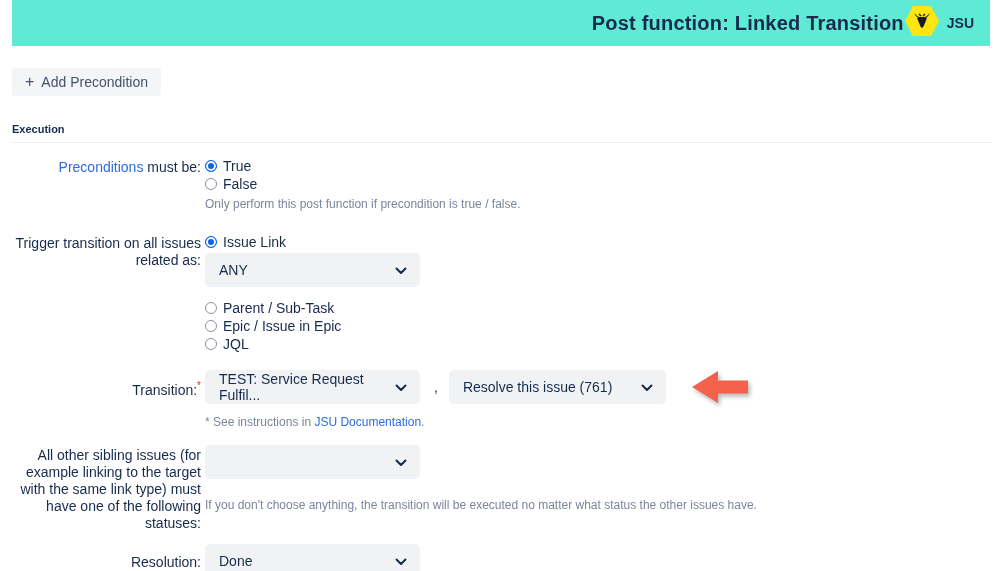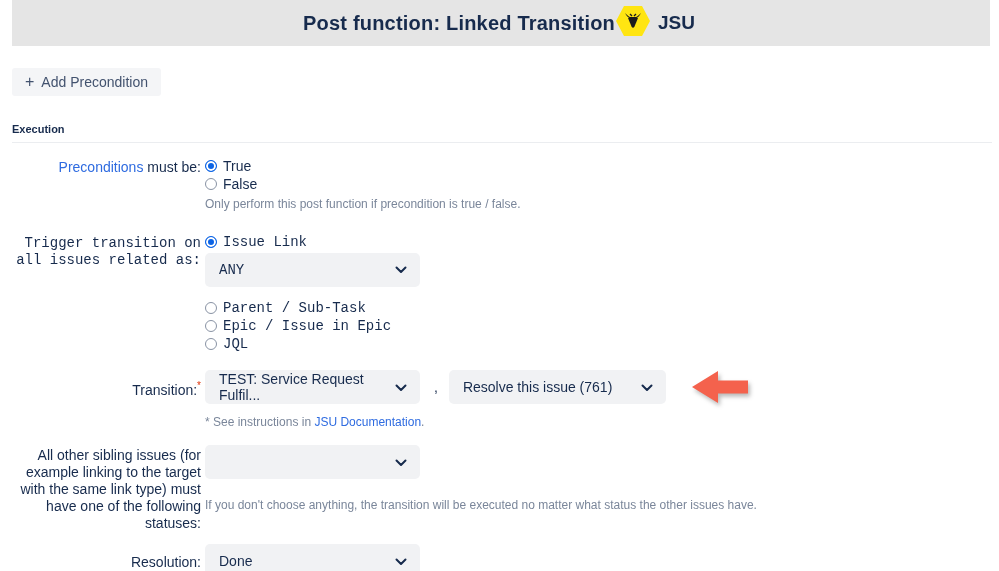--- a/index.html
+++ b/index.html
@@ -5,27 +5,27 @@
   * { box-sizing: border-box; }
   html, body { margin: 0; padding: 0; }
   body {
     width: 999px; height: 571px; overflow: hidden;
     background: #ffffff;
     font-family: "Liberation Sans", sans-serif;
     color: #172b4d;
   }
   .header {
     margin: 0 9px 0 12px; height: 46px;
-    background: #e5e5e5;
-    display: flex; align-items: center; justify-content: center;
+    background: #5eead4;
+    display: flex; align-items: center; justify-content: flex-end;
     padding: 0 16px 0 12px;
   }
   .page-title { font-size: 20px; font-weight: bold; color: #172b4d; letter-spacing: .2px; }
   .logo { display: flex; align-items: center; gap: 7px; }
-  .logo-text { font-size: 19px; font-weight: bold; color: #172b4d; }
+  .logo-text { font-size: 14px; font-weight: bold; color: #172b4d; }
 
   .add-btn {
     margin: 22px 0 0 12px; height: 28px;
     background: #f4f5f7; border: none; border-radius: 3px;
     padding: 0 13px; font-family: inherit;
     font-size: 14px; color: #42526e;
     display: inline-flex; align-items: center; gap: 7px;
     cursor: pointer;
   }
   .plus-glyph { font-size: 16px; line-height: 1; color: #42526e; }
@@ -68,21 +68,21 @@
 
   .trigger-radios { margin-top: 12px; display: flex; flex-direction: column; gap: 0; }
   .trigger-radios .radio-line { height: 18px; }
 
   .transition-fields { display: flex; align-items: center; }
   .comma { margin: 0 11px 0 14px; font-size: 14px; color: #172b4d; }
   .arrow-wrap { margin-left: 22px; display: flex; align-items: center; }
   .arrow-wrap svg { filter: drop-shadow(2px 3px 2px rgba(0,0,0,0.28)); }
 
   .mt4 { margin-top: 4px; } .mt8 { margin-top: 8px; } .mt9 { margin-top: 19px; }
-  .mb22 { margin-bottom: 22px; } .mb14 { margin-bottom: 14px; font-family: Liberation Mono, monospace; }
+  .mb22 { margin-bottom: 22px; } .mb14 { margin-bottom: 14px; }
   .mb16 { margin-bottom: 16px; } .mb12 { margin-bottom: 12px; }
   .req { color: #de350b; font-size: 10px; vertical-align: super; }
 </style>
 </head>
 <body>
 
 
 
 <div class="header">
   <div class="page-title">Post function: Linked Transition</div>

